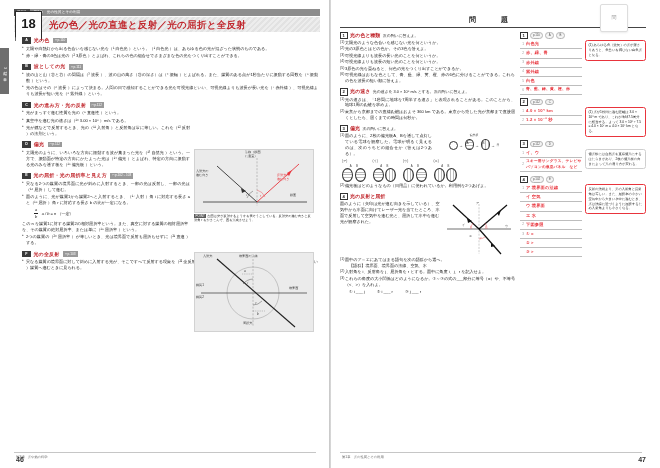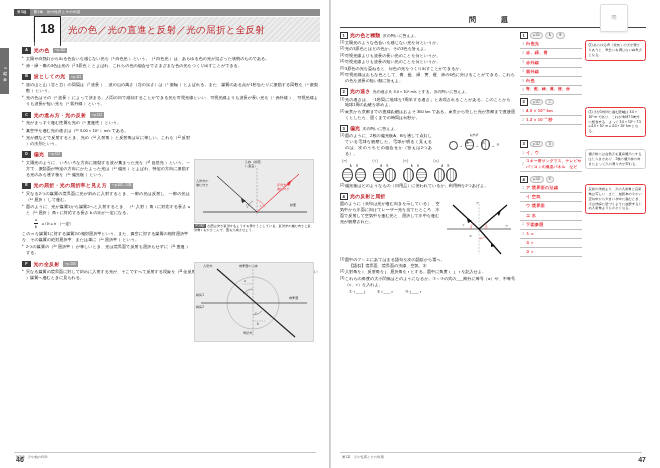--- a/index.html
+++ b/index.html
@@ -13,30 +13,30 @@
   .page{position:relative;background:#fff;height:468px;box-sizing:border-box;}
   .page.left{width:330px;padding:9px 10px 0 14px;}
   .page.right{width:330px;padding:9px 14px 0 10px;}
   .gutter{position:absolute;left:329px;top:0;width:2px;height:468px;
     background:linear-gradient(to right,#d8d8d8,#bdbdbd,#eee);z-index:5;}
 
   
   .chapline{display:flex;align-items:stretch;height:7px;font-size:3.5px;color:#fff;}
   .chapline .b1{background:#4c4c4c;padding:0 3px;display:flex;align-items:center;letter-spacing:.2px;}
   .chapline .b2{background:#8d8d8d;padding:0 4px;display:flex;align-items:center;flex:1;letter-spacing:.2px;}
-  .titlebar{position:relative;height:25px;margin-top:1px;
+  .titlebar{position:relative;height:15px;margin-top:1px;
     background:repeating-linear-gradient(135deg,#ededed 0 2px,#e2e2e2 2px 4px);
-    display:flex;align-items:center;margin-left:19px;}
+    display:flex;align-items:center;}
   .numbox{width:25px;height:25px;background:#fff;border:.7px solid #2a2a2a;
     margin-left:1px;display:flex;align-items:center;justify-content:center;
     font-size:13px;font-weight:bold;position:relative;}
   .numbox:after{content:"";position:absolute;bottom:-4px;left:-0.7px;width:25px;height:4px;
     background:#fff;border-left:.7px solid #2a2a2a;border-right:.7px solid #2a2a2a;
     clip-path:polygon(0 0,100% 0,100% 100%,50% 40%,0 100%);}
-  .maintitle{margin-left:7px;font-size:9.5px;font-weight:normal;color:#c1272d;letter-spacing:.3px;}
+  .maintitle{margin-left:7px;font-size:9.5px;font-weight:bold;color:#c1272d;letter-spacing:.3px;}
 
   
   .sidetab{position:absolute;left:0;top:48px;width:9px;height:46px;background:#6e6e6e;
     color:#fff;font-size:3.6px;display:flex;align-items:center;justify-content:center;}
   .sidetab span{writing-mode:vertical-rl;letter-spacing:.5px;}
 
   
   .body{margin-top:5px;margin-left:8px;width:296px;position:relative;}
   .sec{margin-top:4.5px;}
   .sechead{display:flex;align-items:center;gap:2.5px;margin-bottom:1.6px;}

